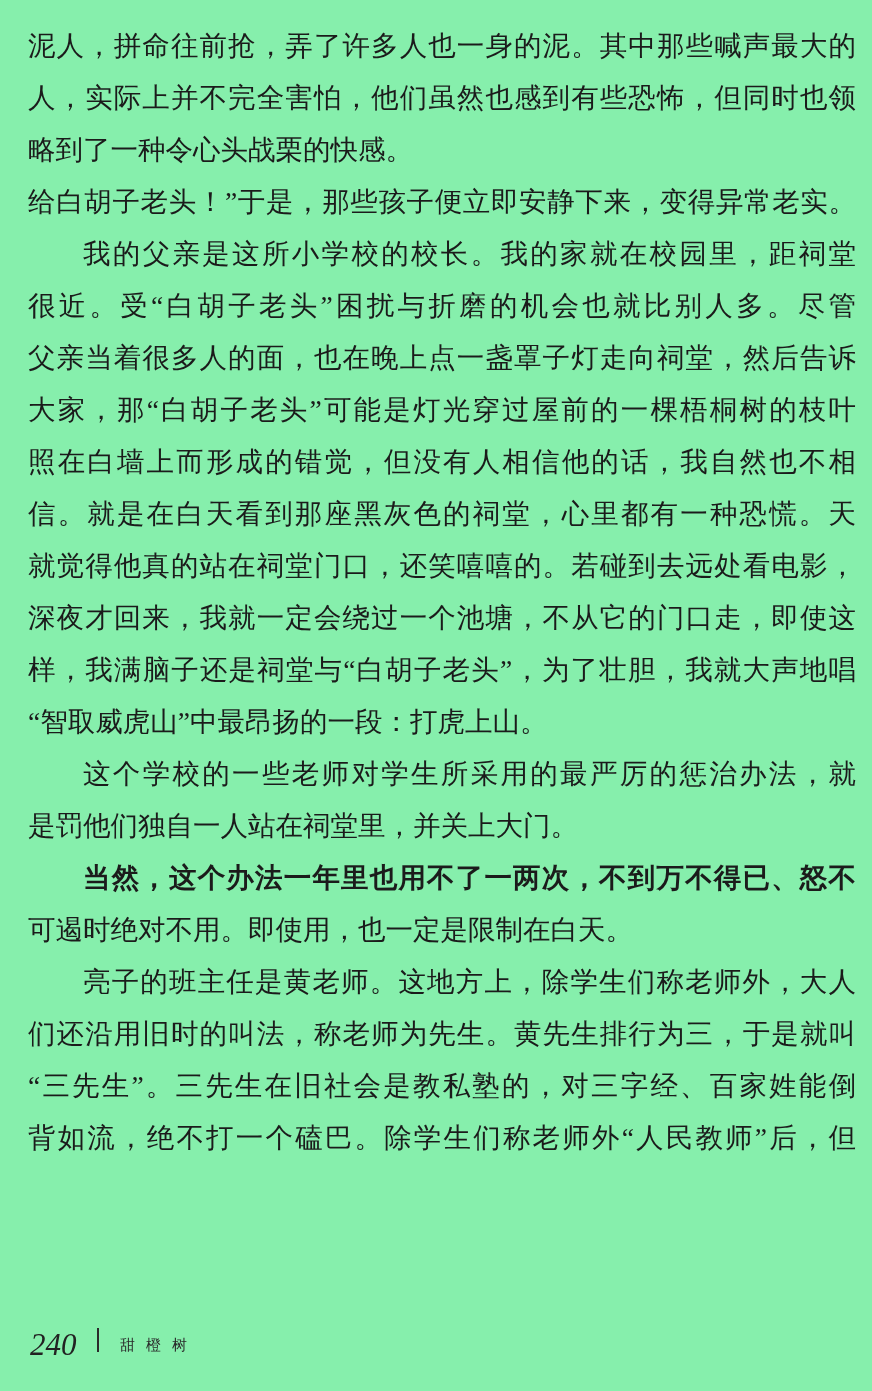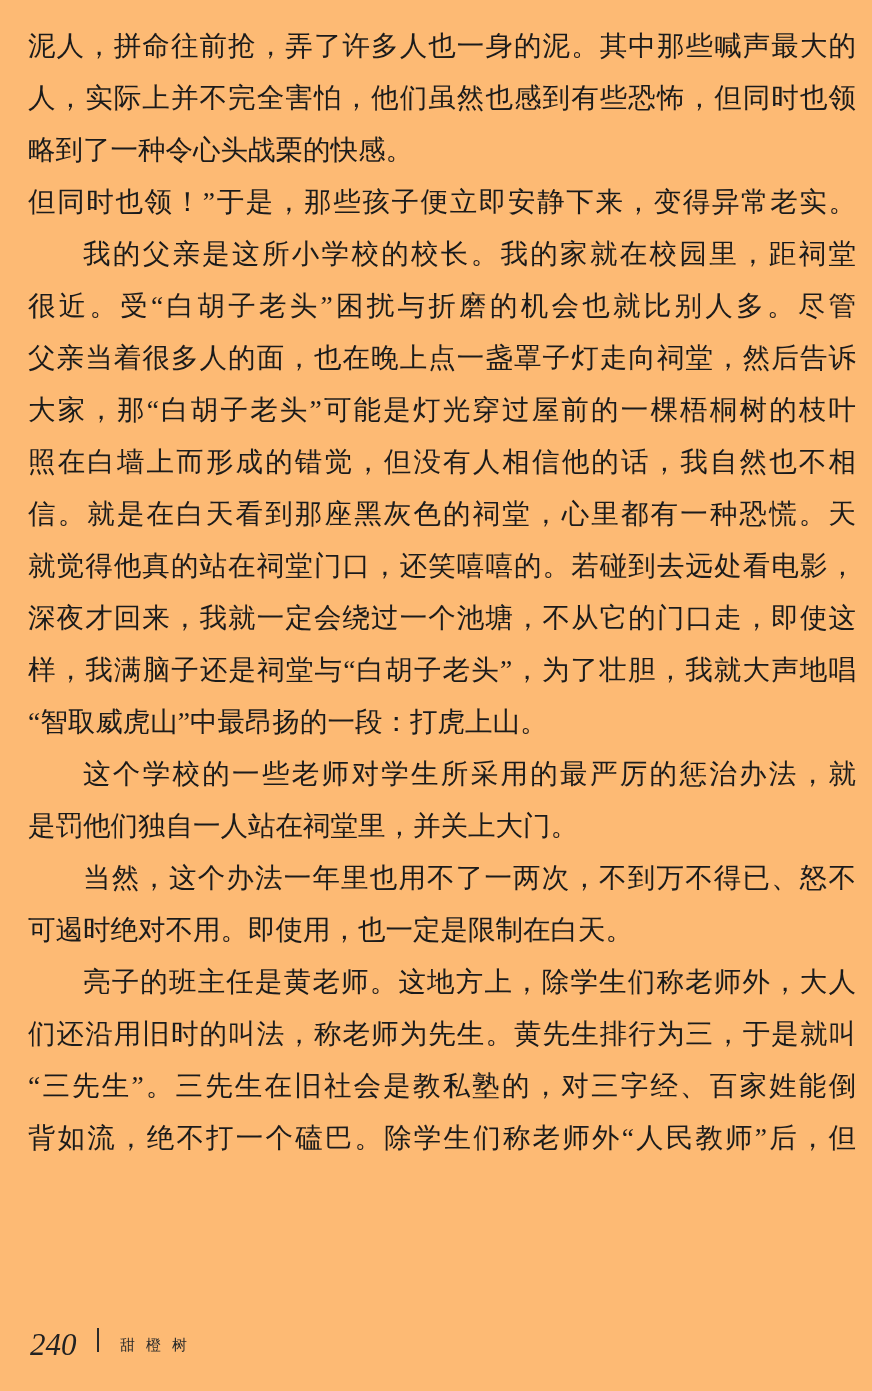--- a/index.html
+++ b/index.html
@@ -4,21 +4,21 @@
 <style>
   html, body {
     margin: 0;
     padding: 0;
     background: #ffffff;
   }
   .page {
     position: relative;
     width: 872px;
     height: 1391px;
-    background: #fdba74;
+    background: #86efac;
     color: #1b1b1b;
     font-family: "Liberation Serif", "DejaVu Serif", serif;
     overflow: hidden;
   }
   .text-block {
     position: absolute;
     left: 28px;
     top: 20px;
     width: 828px;
   }
@@ -71,40 +71,40 @@
 <body>
 
 <div class="page">
   <div class="text-block">
       <div class="para">
         <div class="line">泥人，拼命往前抢，弄了许多人也一身的泥。其中那些喊声最大的</div>
         <div class="line">人，实际上并不完全害怕，他们虽然也感到有些恐怖，但同时也领</div>
         <div class="line para-end">略到了一种令心头战栗的快感。</div>
       </div>
       <div class="para">
-        <div class="line">但同时也领！”于是，那些孩子便立即安静下来，变得异常老实。</div>
+        <div class="line">给白胡子老头！”于是，那些孩子便立即安静下来，变得异常老实。</div>
       </div>
       <div class="para">
         <div class="line" style="text-indent: 2em;">我的父亲是这所小学校的校长。我的家就在校园里，距祠堂</div>
         <div class="line">很近。受“白胡子老头”困扰与折磨的机会也就比别人多。尽管</div>
         <div class="line">父亲当着很多人的面，也在晚上点一盏罩子灯走向祠堂，然后告诉</div>
         <div class="line">大家，那“白胡子老头”可能是灯光穿过屋前的一棵梧桐树的枝叶</div>
         <div class="line">照在白墙上而形成的错觉，但没有人相信他的话，我自然也不相</div>
         <div class="line">信。就是在白天看到那座黑灰色的祠堂，心里都有一种恐慌。天</div>
         <div class="line">就觉得他真的站在祠堂门口，还笑嘻嘻的。若碰到去远处看电影，</div>
         <div class="line">深夜才回来，我就一定会绕过一个池塘，不从它的门口走，即使这</div>
         <div class="line">样，我满脑子还是祠堂与“白胡子老头”，为了壮胆，我就大声地唱</div>
         <div class="line para-end">“智取威虎山”中最昂扬的一段：打虎上山。</div>
       </div>
       <div class="para">
         <div class="line" style="text-indent: 2em;">这个学校的一些老师对学生所采用的最严厉的惩治办法，就</div>
         <div class="line para-end">是罚他们独自一人站在祠堂里，并关上大门。</div>
       </div>
       <div class="para">
-        <div class="line" style="text-indent: 2em;">当然，这个办法一年里也用不了一两次，不到万不得已、怒不</div>
+        <div class="line" style="text-indent: 2em; font-weight: bold;">当然，这个办法一年里也用不了一两次，不到万不得已、怒不</div>
         <div class="line para-end">可遏时绝对不用。即使用，也一定是限制在白天。</div>
       </div>
       <div class="para">
         <div class="line" style="text-indent: 2em;">亮子的班主任是黄老师。这地方上，除学生们称老师外，大人</div>
         <div class="line">们还沿用旧时的叫法，称老师为先生。黄先生排行为三，于是就叫</div>
         <div class="line">“三先生”。三先生在旧社会是教私塾的，对三字经、百家姓能倒</div>
         <div class="line">背如流，绝不打一个磕巴。除学生们称老师外“人民教师”后，但</div>
       </div>
     </div>
   <div class="footer">

